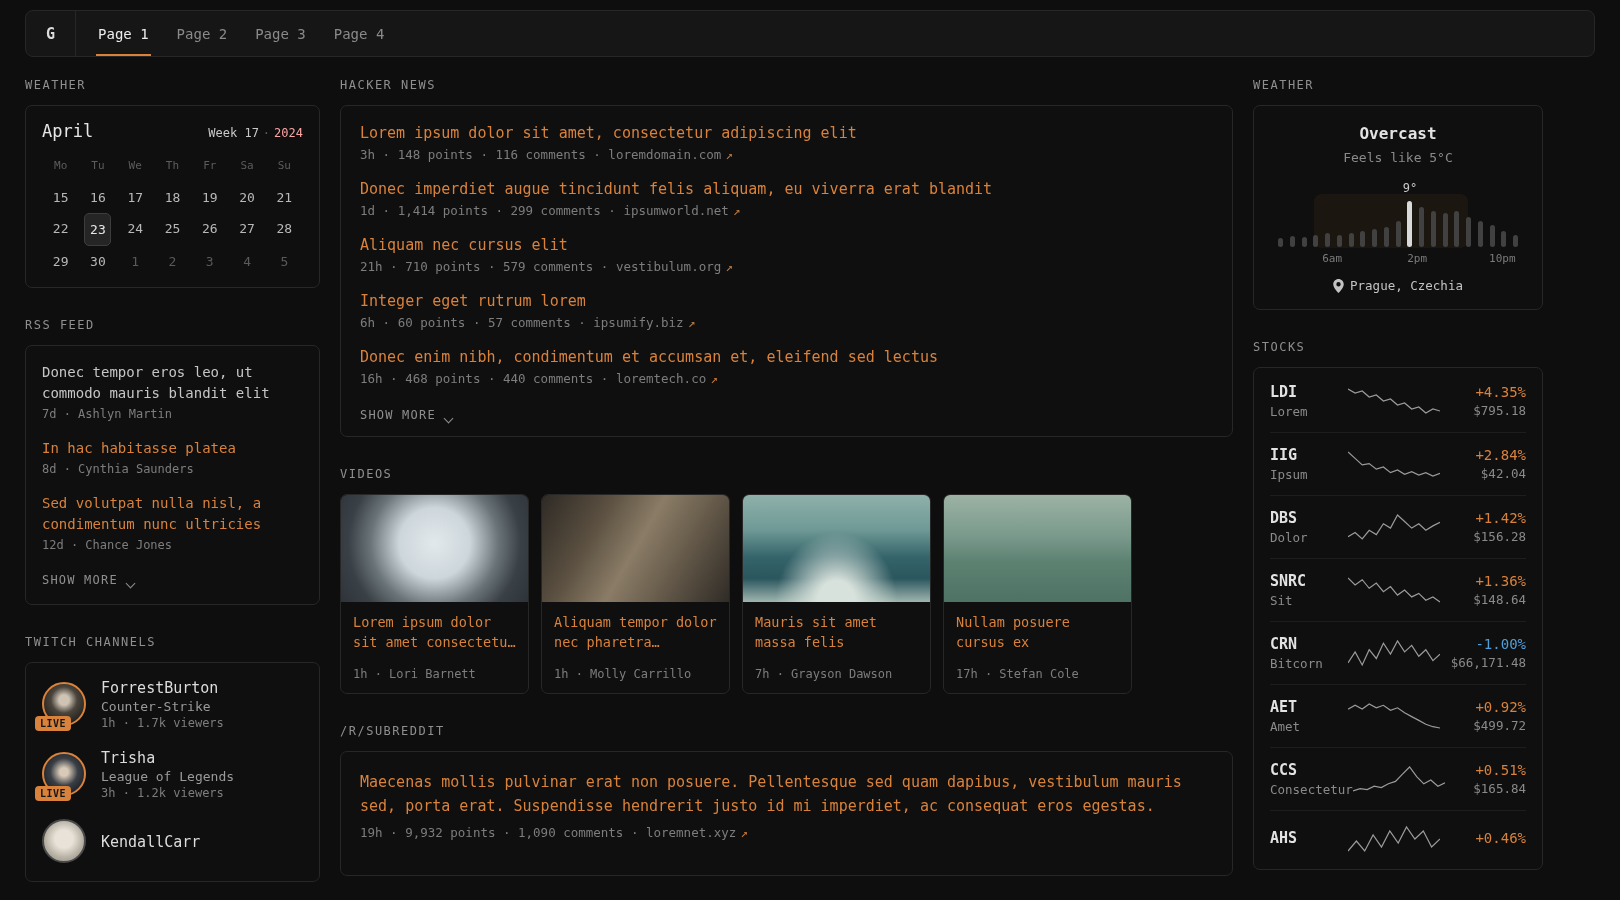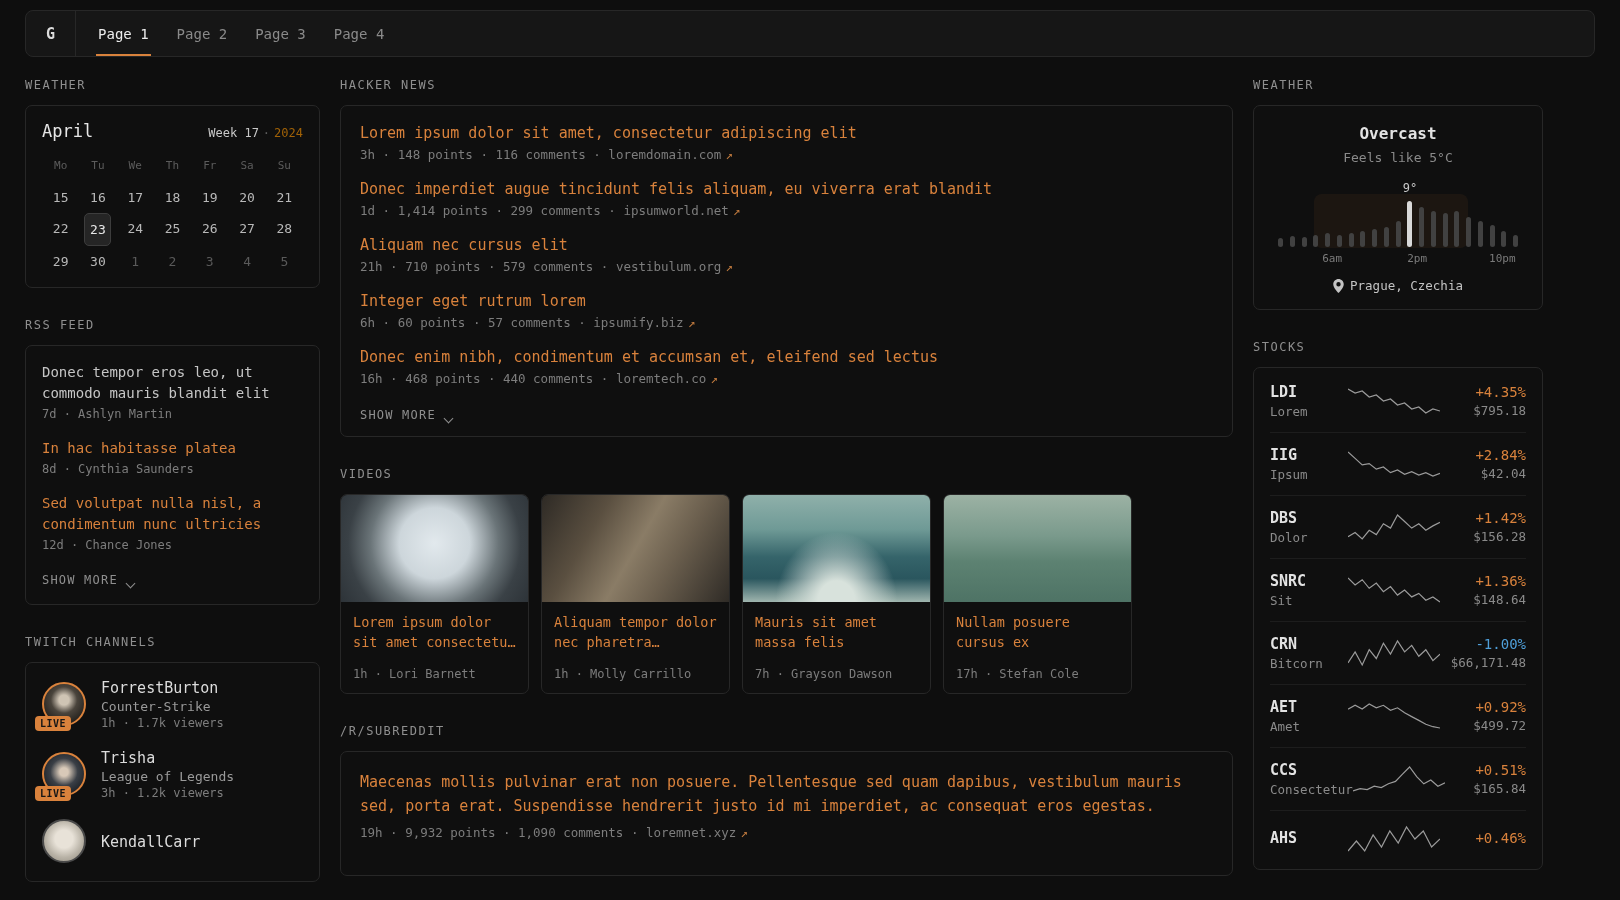--- a/index.html
+++ b/index.html
@@ -45,21 +45,21 @@
     margin: 9px 0 13px;
   }
   .card { border: 1px solid #272727; border-radius: 7px; background: #0f0f0f; }
 
   
   .cal-card { padding: 15px 16px 10px; }
   .cal-head { display: flex; justify-content: space-between; align-items: baseline; }
   .cal-month { font-size: 17px; color: #e6e6e6; }
   .cal-week { font-size: 12px; color: #c9c9c9; }
   .cal-week .sep { color: #5c5c5c; margin: 0 4px; }
-  .cal-week .year { color: #a16207; }
+  .cal-week .year { color: #fca5a5; }
   .cal-grid { display: grid; grid-template-columns: repeat(7, 1fr); margin-top: 12px; }
   .cal-dow { font-size: 11px; color: #5c5c5c; text-align: center; padding: 6px 0 10px; }
   .cal-day {
     font-size: 13px; color: #b9b9b9; height: 31px;
     display: flex; align-items: center; justify-content: center;
   }
   .cal-day.outside { color: #5a5a5a; }
   .cal-day.selected {
     background: #252525; border: 1px solid #3d3d3d; border-radius: 5px;
     color: #e8e8e8; height: 33px; width: 27px; place-self: center;

